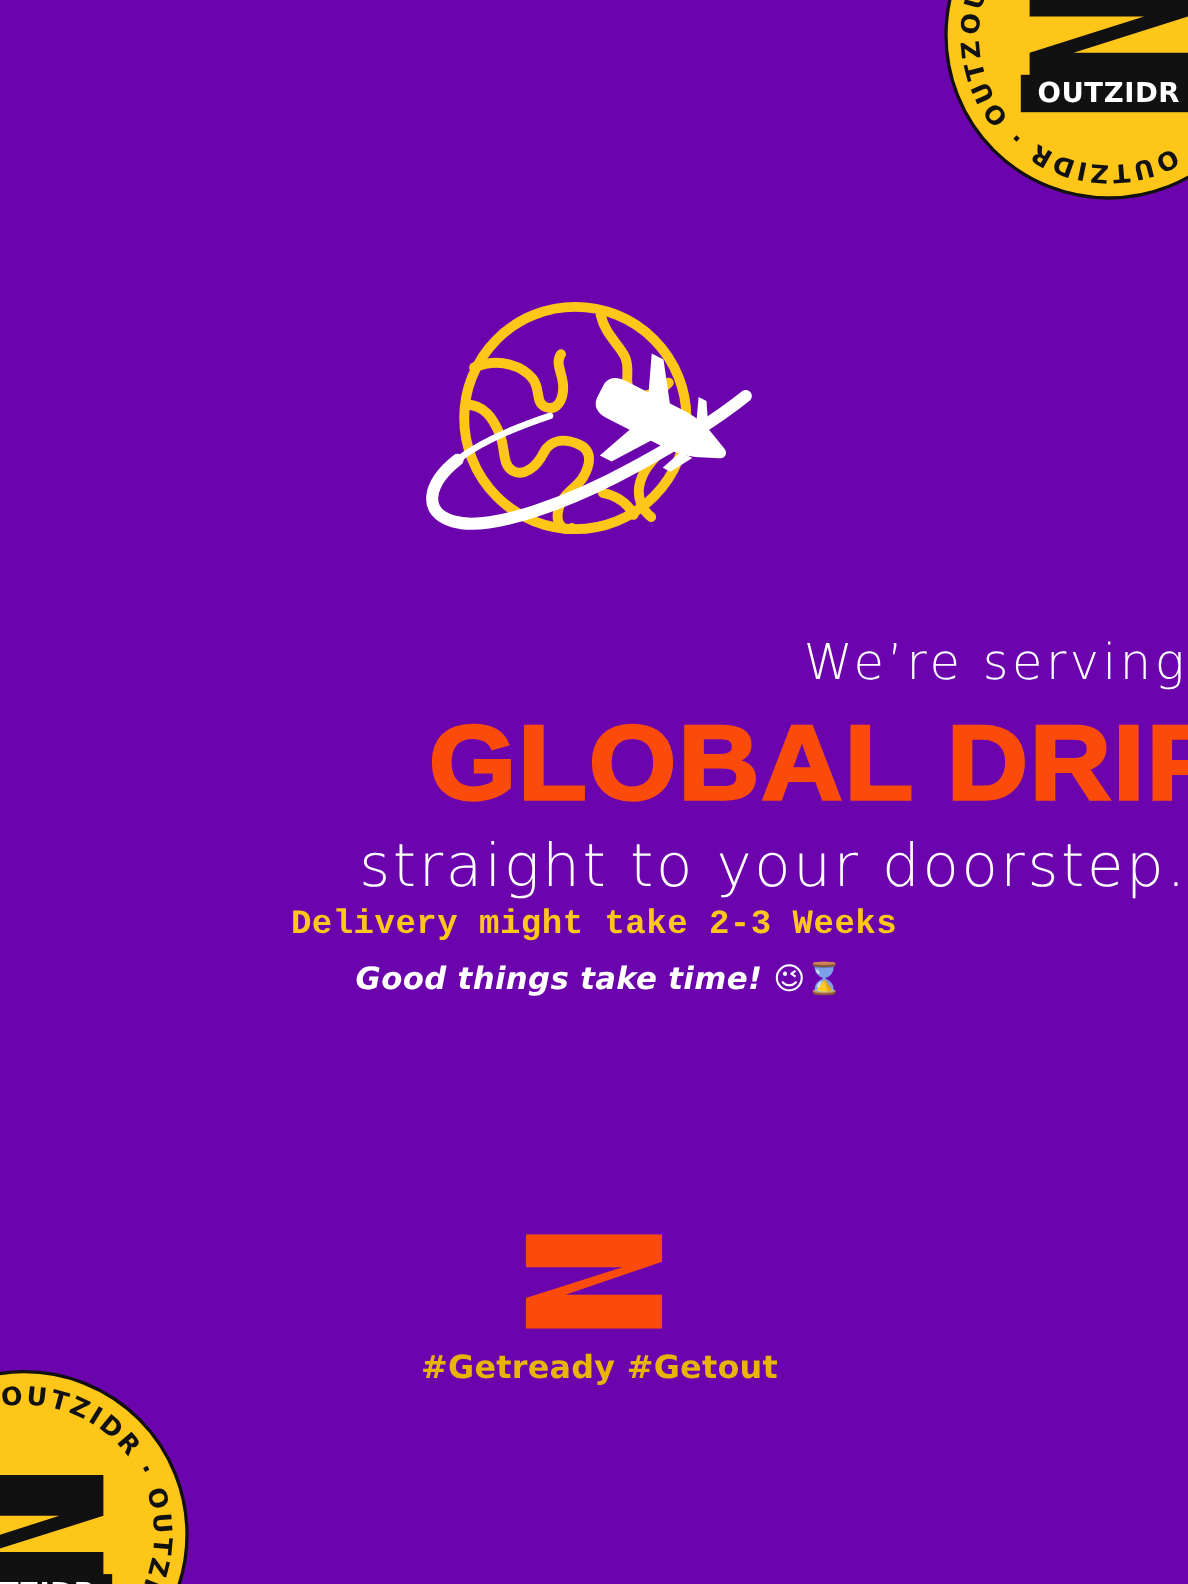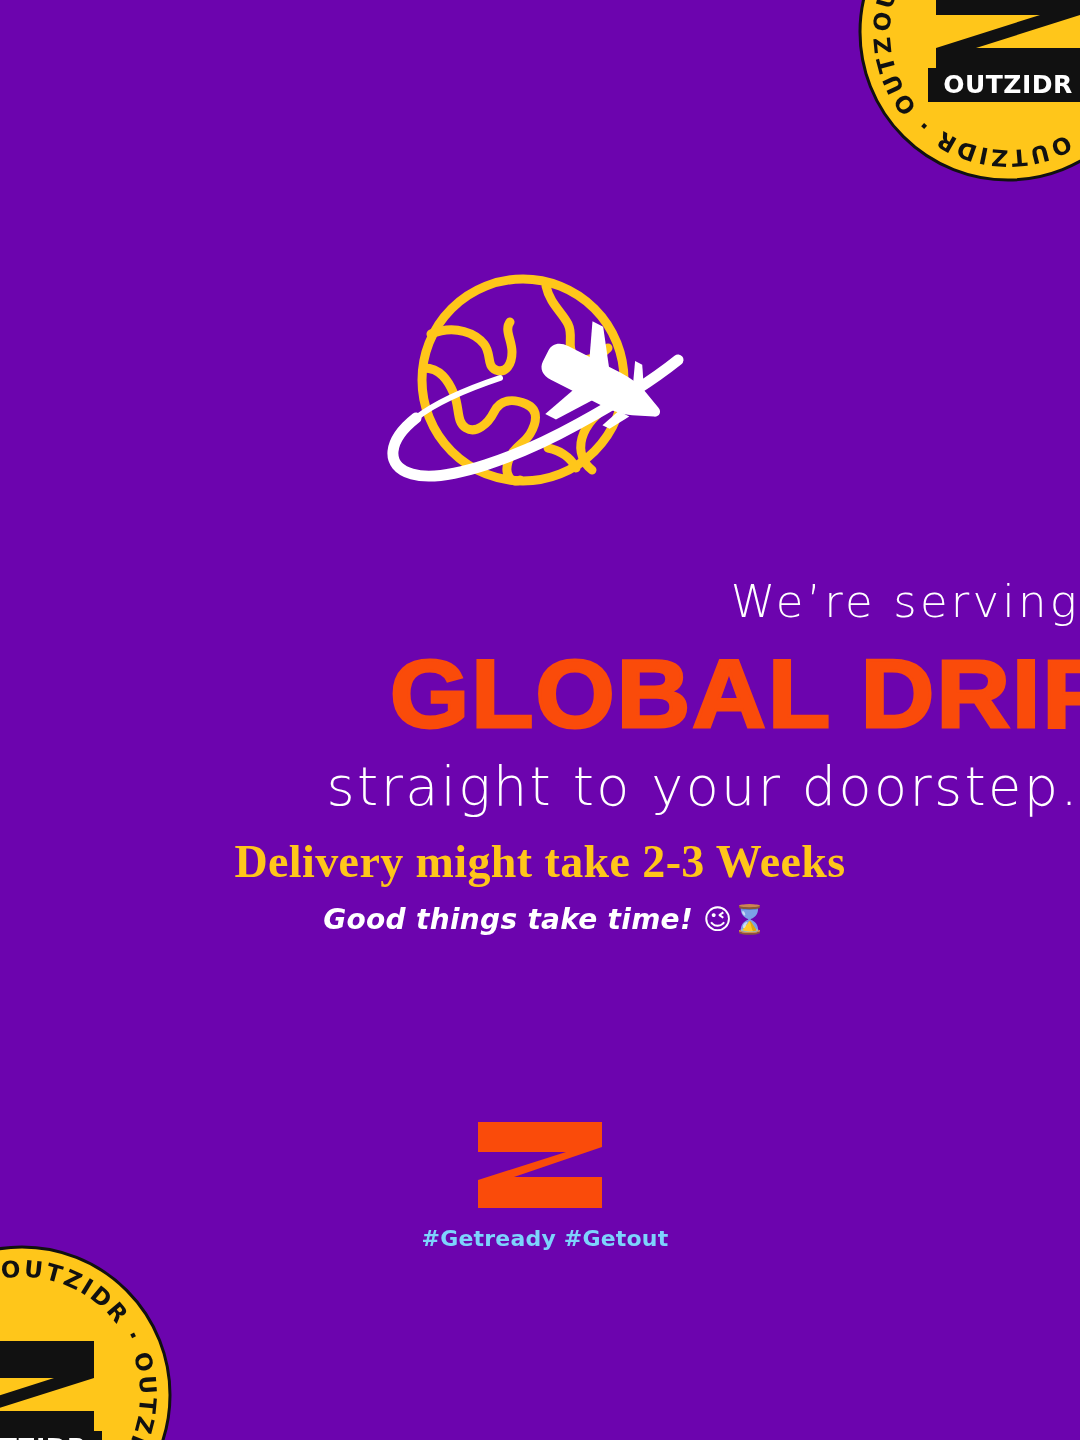--- a/index.html
+++ b/index.html
@@ -99,26 +99,26 @@
   }
 
   .delivery-block {
     position: absolute;
     top: 822px;
     left: 0;
     width: 1080px;
     text-align: center;
   }
   .line-delivery {
-    font-family: Liberation Serif, serif;
-    font-weight: 700;
-    font-size: 46px;
+    font-family: Liberation Mono, monospace;
+    font-weight: 700;
+    font-size: 31px;
     letter-spacing: 0.4px;
     color: #FFC61A;
-    margin: 12px;
+    margin: 0;
     line-height: 1.2;
   }
   .line-goodthings {
     font-family: "DejaVu Sans", sans-serif;
     font-weight: 700;
     font-style: italic;
     font-size: 28px;
     letter-spacing: 0.3px;
     color: #FFFFFF;
     margin: 14px 16px 0 0;
@@ -140,23 +140,23 @@
   }
   .zmark {
     display: block;
     margin: 0 auto;
     width: 124px;
     height: 86px;
   }
   .hashtags {
     font-family: "DejaVu Sans", sans-serif;
     font-weight: 700;
-    font-size: 22px;
+    font-size: 29px;
     letter-spacing: 0.2px;
-    color: #7dd3fc;
+    color: #eab308;
     margin: 18px 0 0 10px;
     line-height: 1.2;
   }
 </style>
 </head>
 <body>
 
 <div class="poster">
 
   <div class="badge badge-tr">

